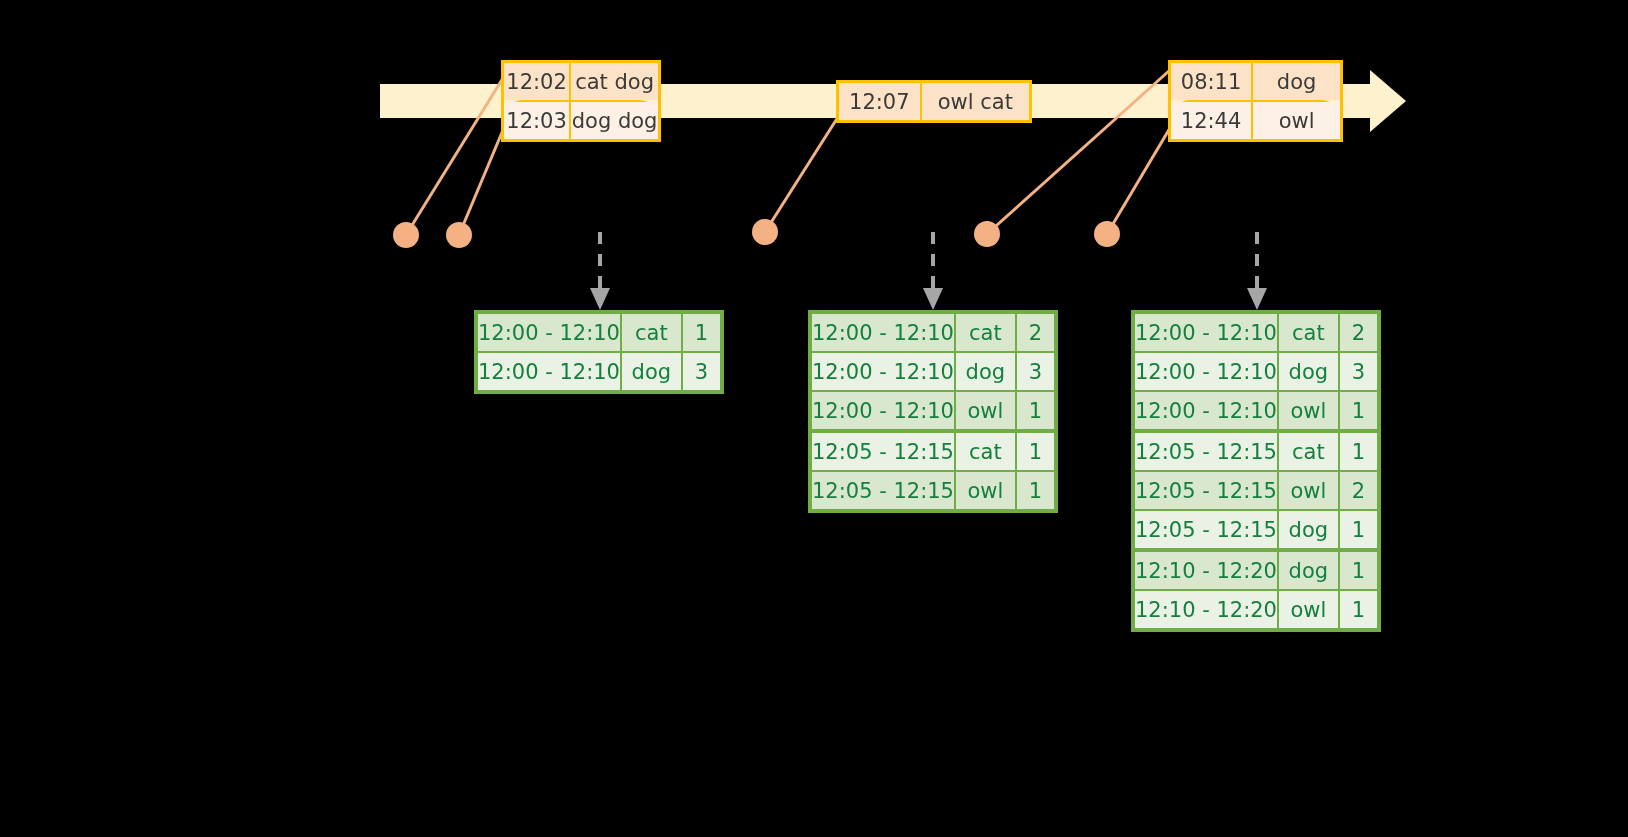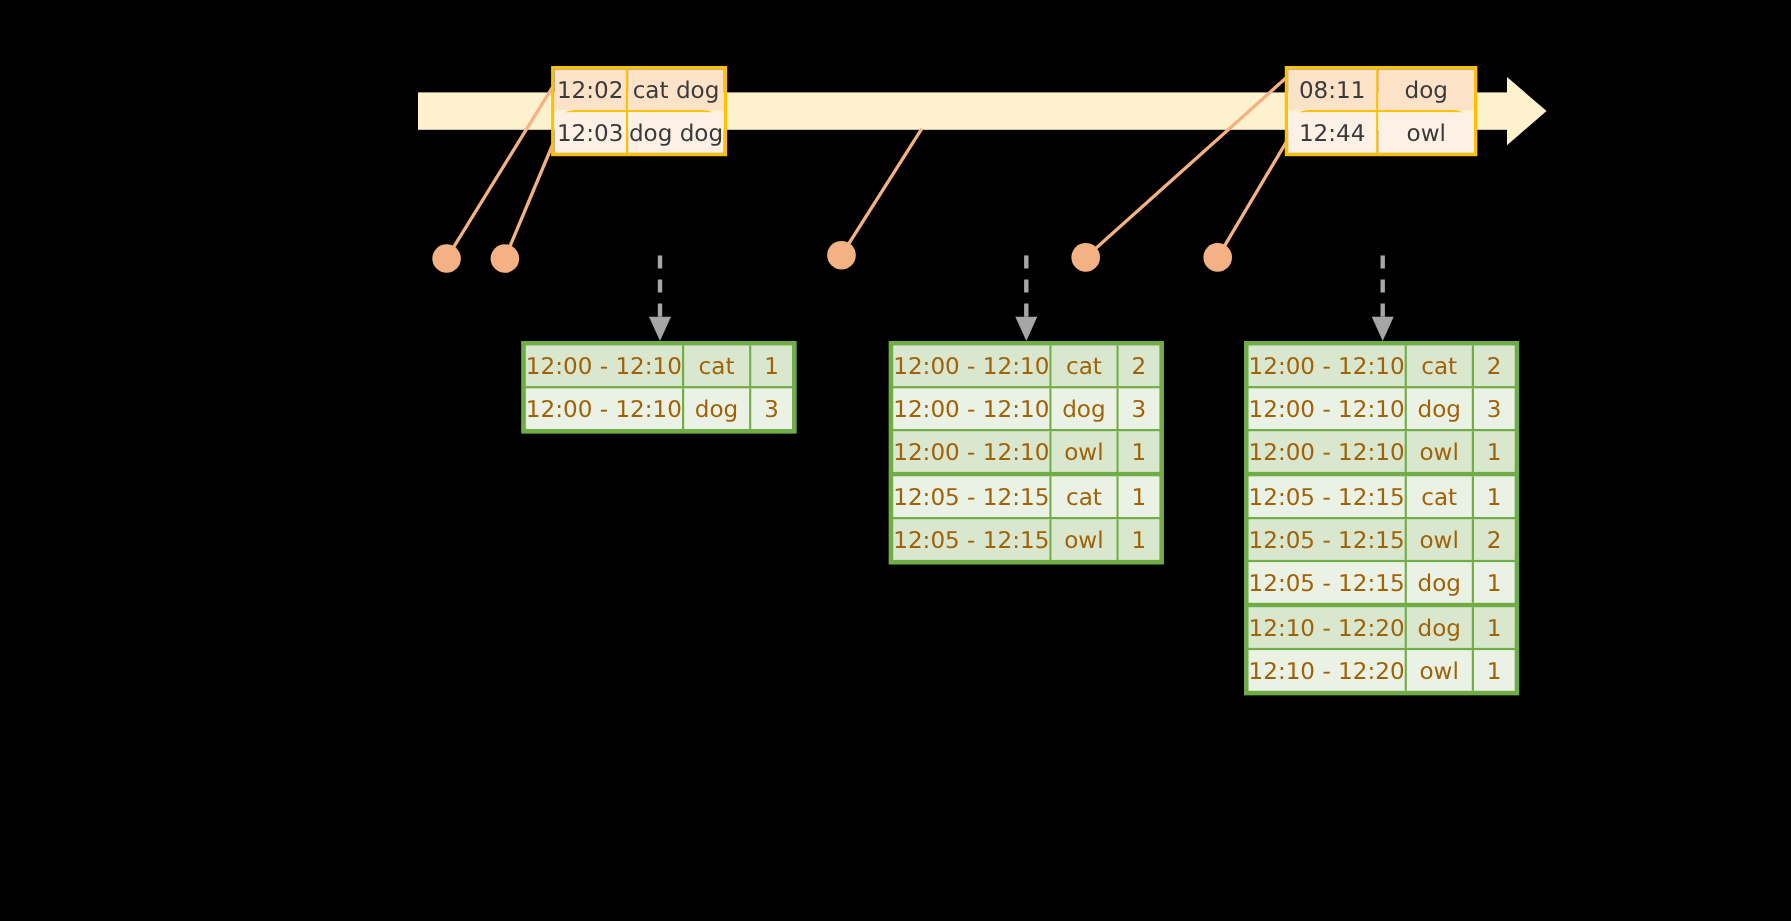--- a/index.html
+++ b/index.html
@@ -124,21 +124,21 @@
     flex-direction: row;
     height: 37px;
     border-bottom: 2px solid #70ad47;
   }
   .res-row:last-child { border-bottom: none; }
   .res-row.group-end { border-bottom: 4px solid #70ad47; }
   .res-cell {
     display: flex;
     align-items: center;
     justify-content: center;
-    color: #a16207;
+    color: #15803d;
     font-size: 21px;
     white-space: nowrap;
     border-right: 2px solid #70ad47;
   }
   .res-cell:last-child { border-right: none; }
   .res-row.shade-dark .res-cell { background: #d9e7cf; }
   .res-row.shade-light .res-cell { background: #eaf1e5; }
   .c-window { width: 144px; }
   .c-key    { width: 60px; }
   .c-count  { width: 38px; }
@@ -172,20 +172,26 @@
     <div class="event-row shade-dark">
       <div class="ev-time">12:02</div>
       <div class="ev-val">cat dog</div>
     </div>
     <div class="event-row shade-light">
       <div class="ev-time">12:03</div>
       <div class="ev-val">dog dog</div>
     </div>
   </div>
 
+  <div class="event-box" id="event-box-2">
+    <div class="event-row shade-dark">
+      <div class="ev-time">12:07</div>
+      <div class="ev-val">owl cat</div>
+    </div>
+  </div>
 
   <div class="event-box" id="event-box-3">
     <div class="event-row shade-dark">
       <div class="ev-time">08:11</div>
       <div class="ev-val">dog</div>
     </div>
     <div class="event-row shade-light">
       <div class="ev-time">12:44</div>
       <div class="ev-val">owl</div>
     </div>

